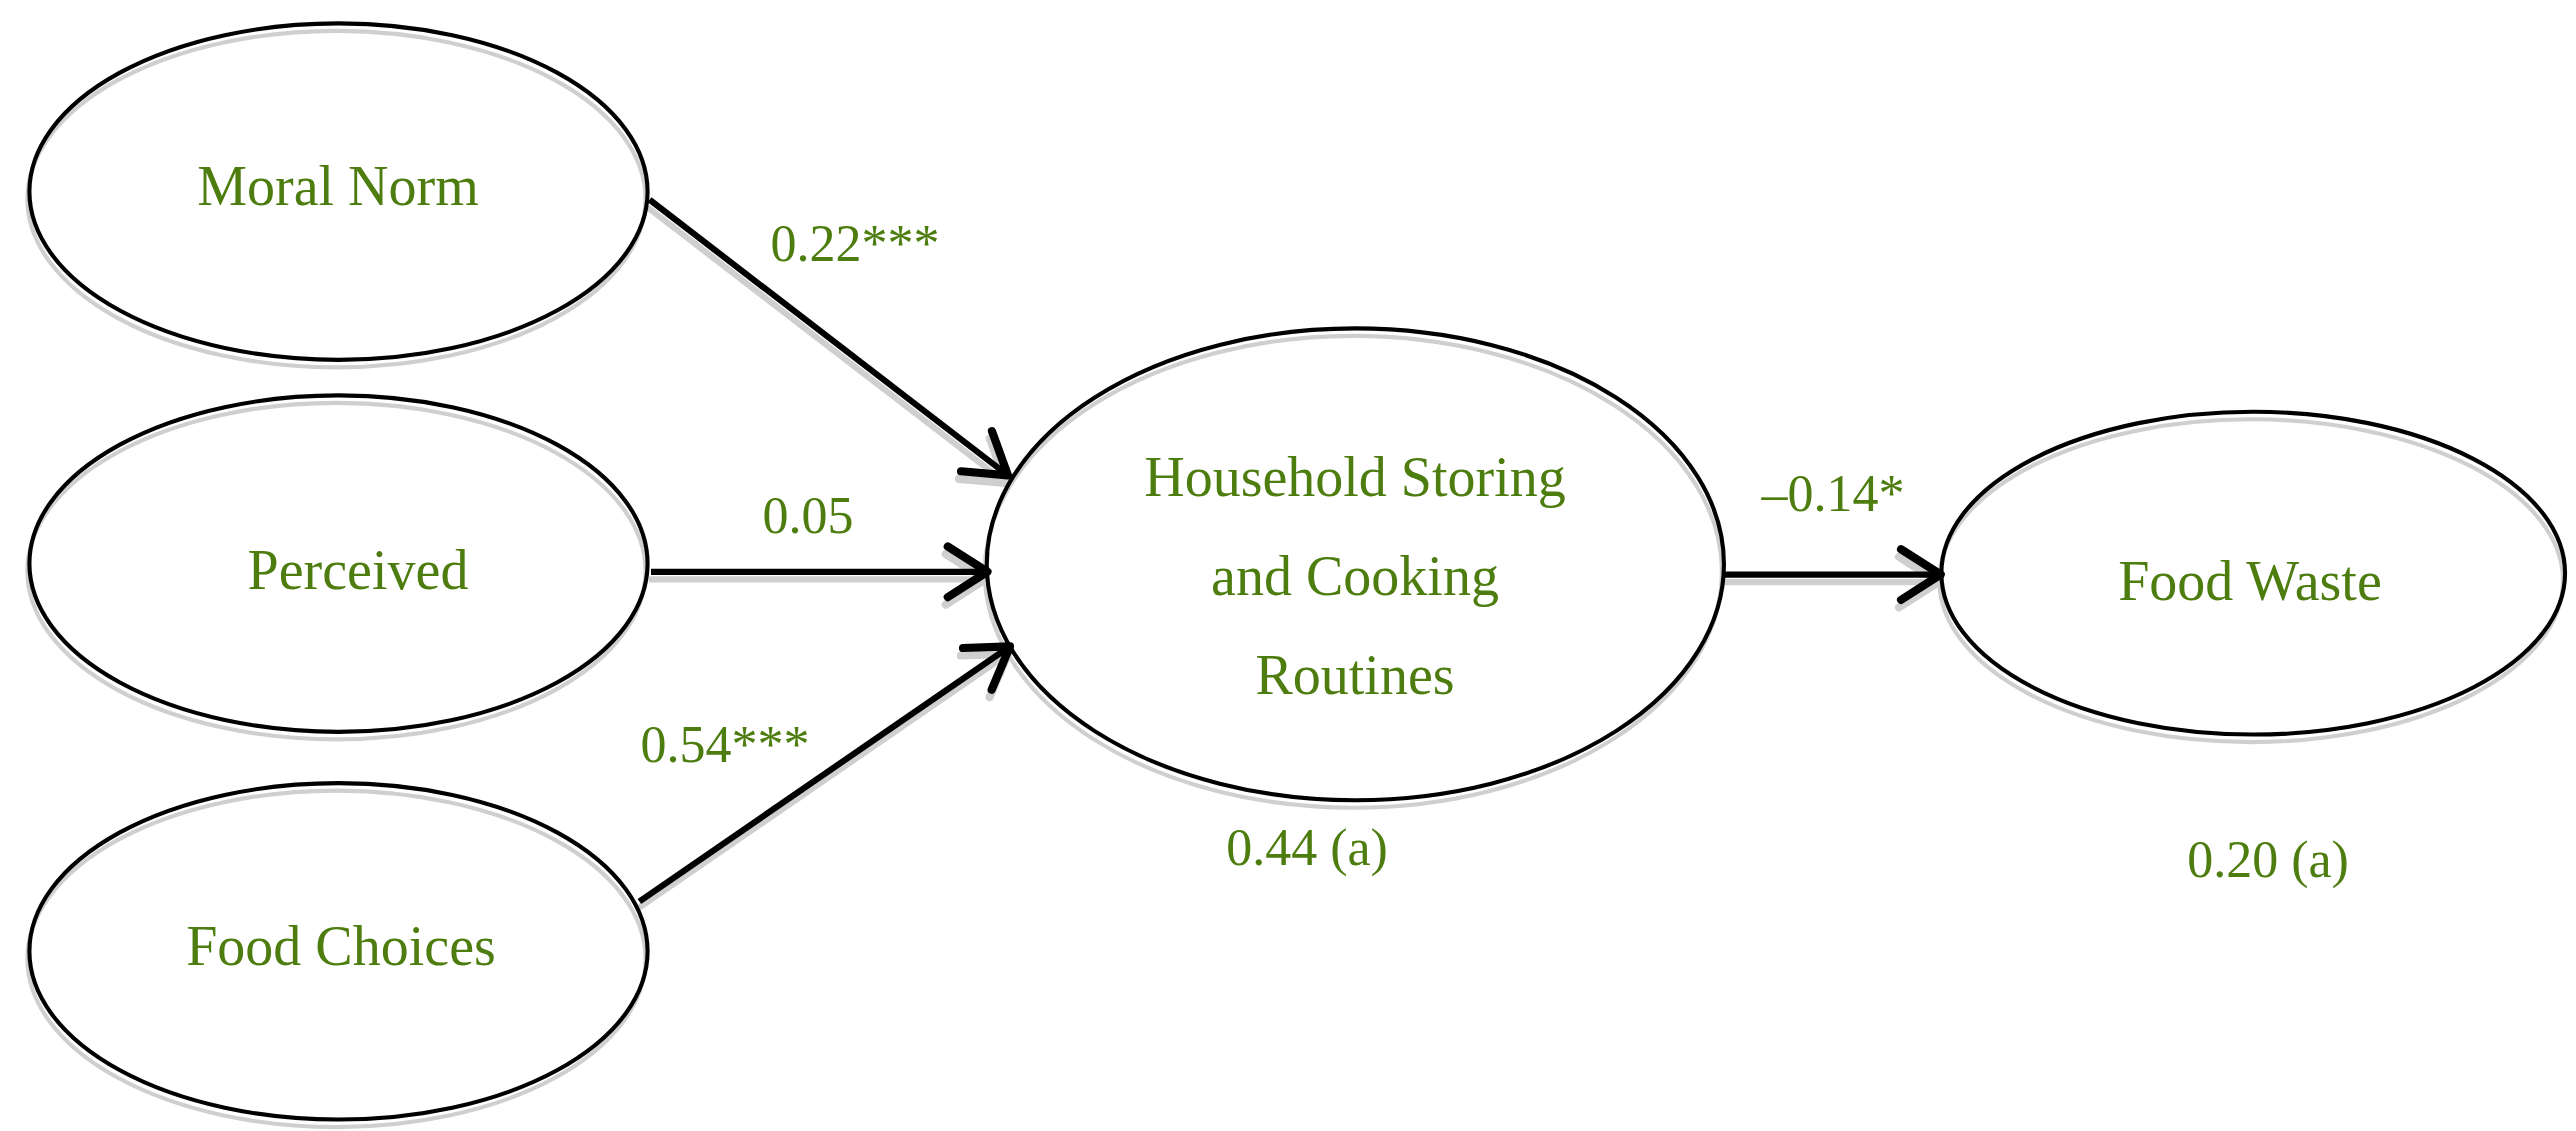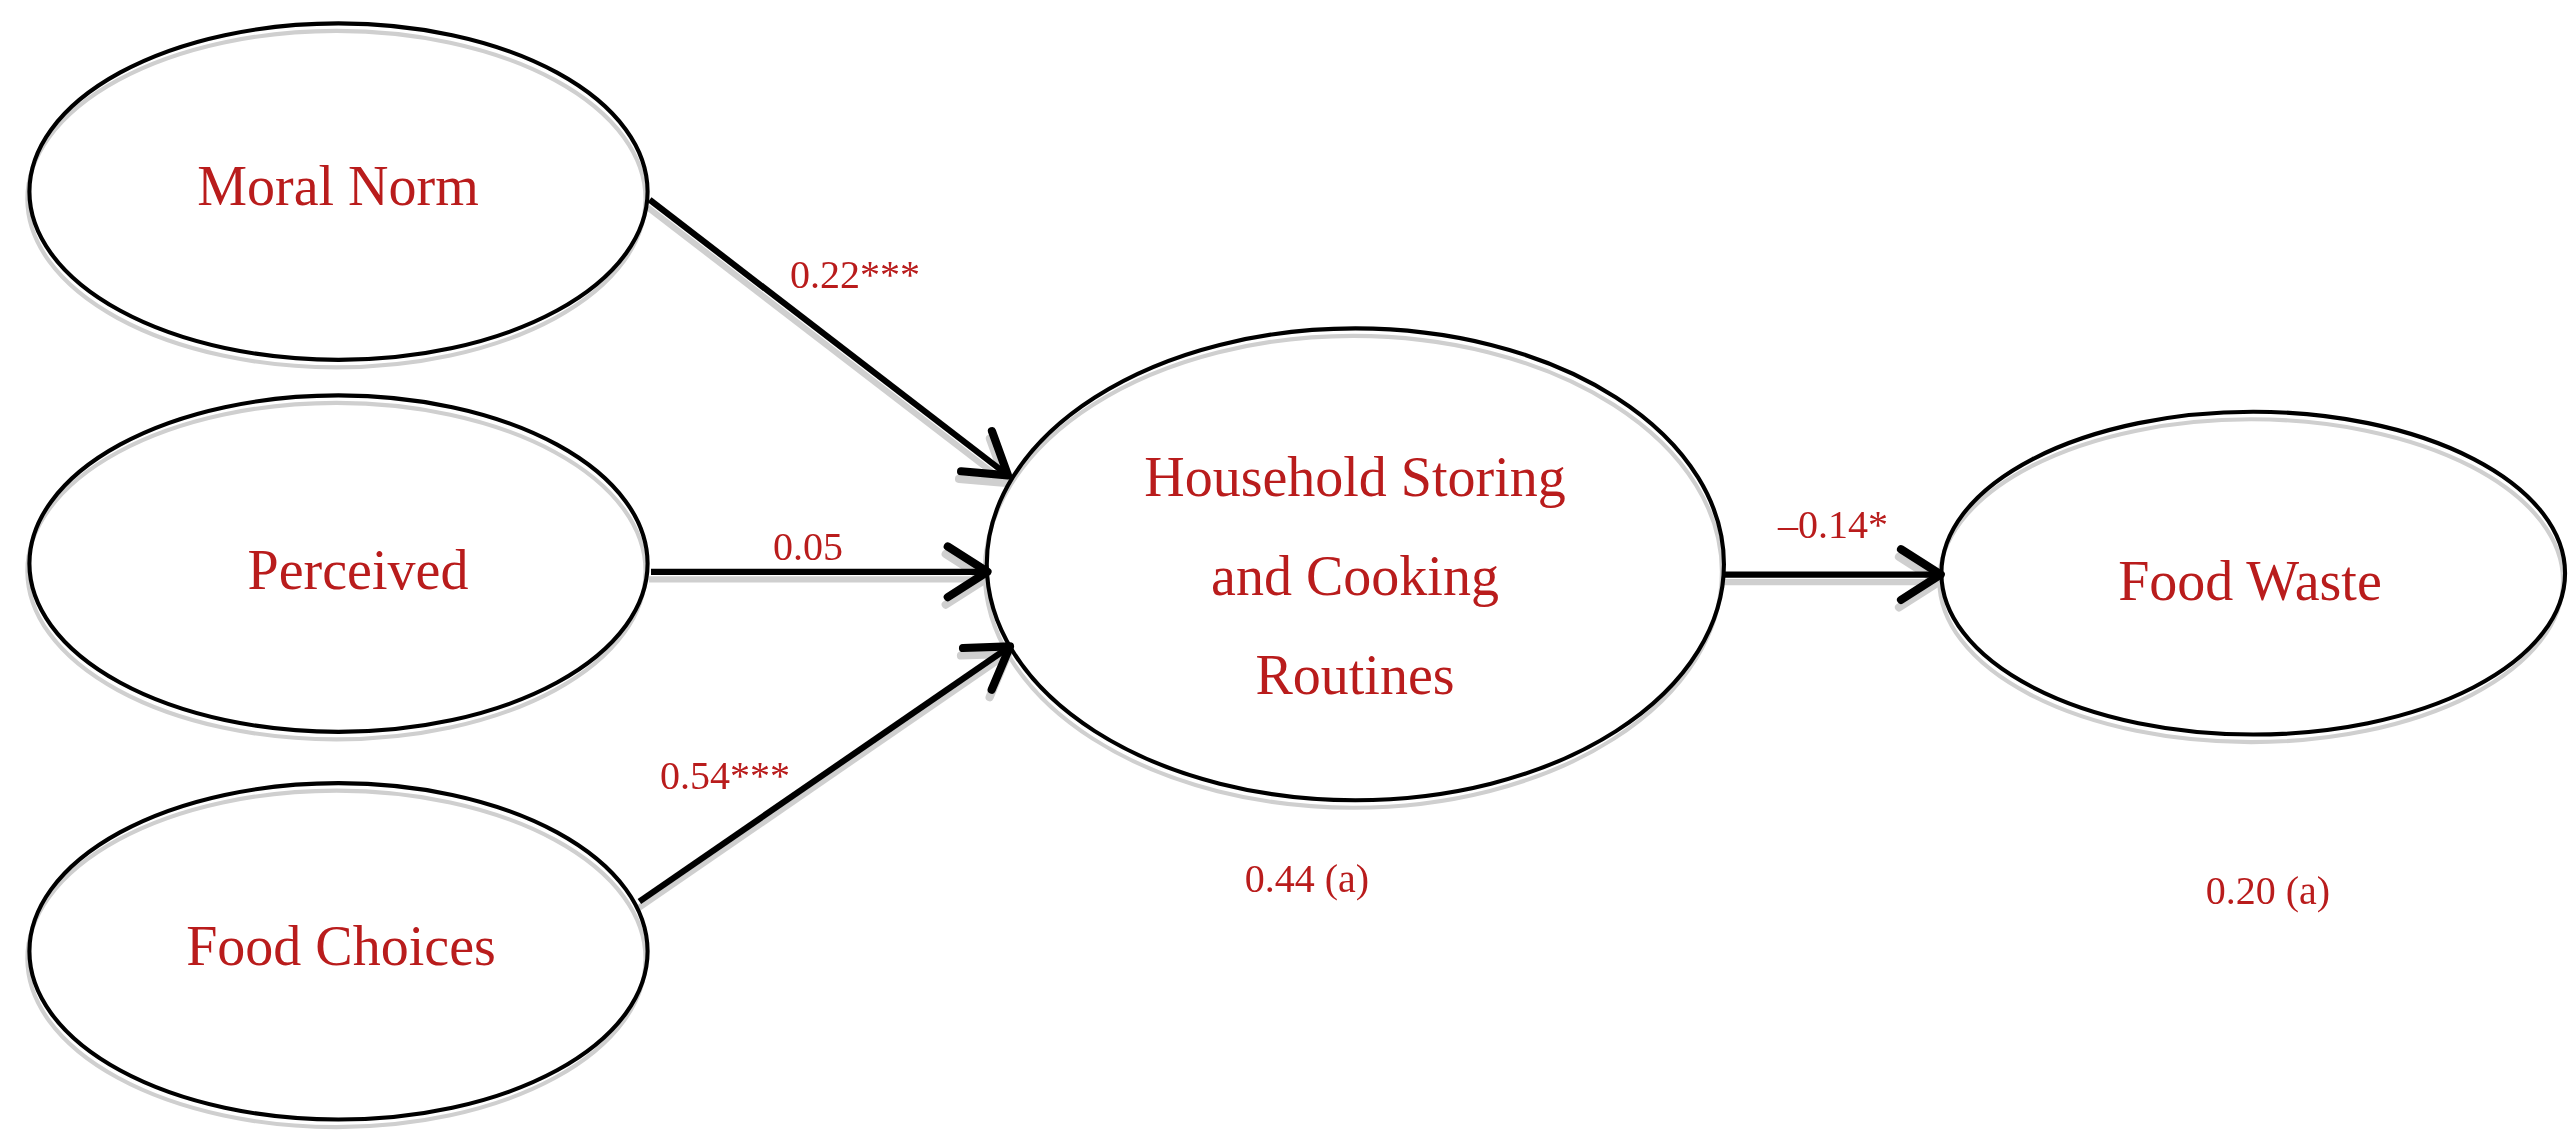--- a/index.html
+++ b/index.html
@@ -19,30 +19,29 @@
   .canvas svg {
     position: absolute;
     left: 0;
     top: 0;
   }
   .lbl {
     position: absolute;
     transform: translate(-50%, -50%);
     text-align: center;
     white-space: nowrap;
-    color: #b91c1c;
+    color: #4d7c0f;
   }
   .node-lbl {
     font-size: 56px;
     line-height: 99px;
   }
   .path-lbl {
-    font-size: 40px;
+    font-size: 52px;
     line-height: 1.1;
-    margin-top: 31px;
   }
   
   .pos-moral-norm        { left: 338px;  top: 186px;  }
   .pos-pbc               { left: 358px;  top: 570px;  }
   .pos-food-choices      { left: 341px;  top: 946px; }
   .pos-household         { left: 1355px; top: 576px;  }
   .pos-food-waste        { left: 2250px; top: 581px;  }
   
   .pos-coef-moral        { left: 855px; top: 244px;  }
   .pos-coef-pbc          { left: 808px; top: 516px;  }

